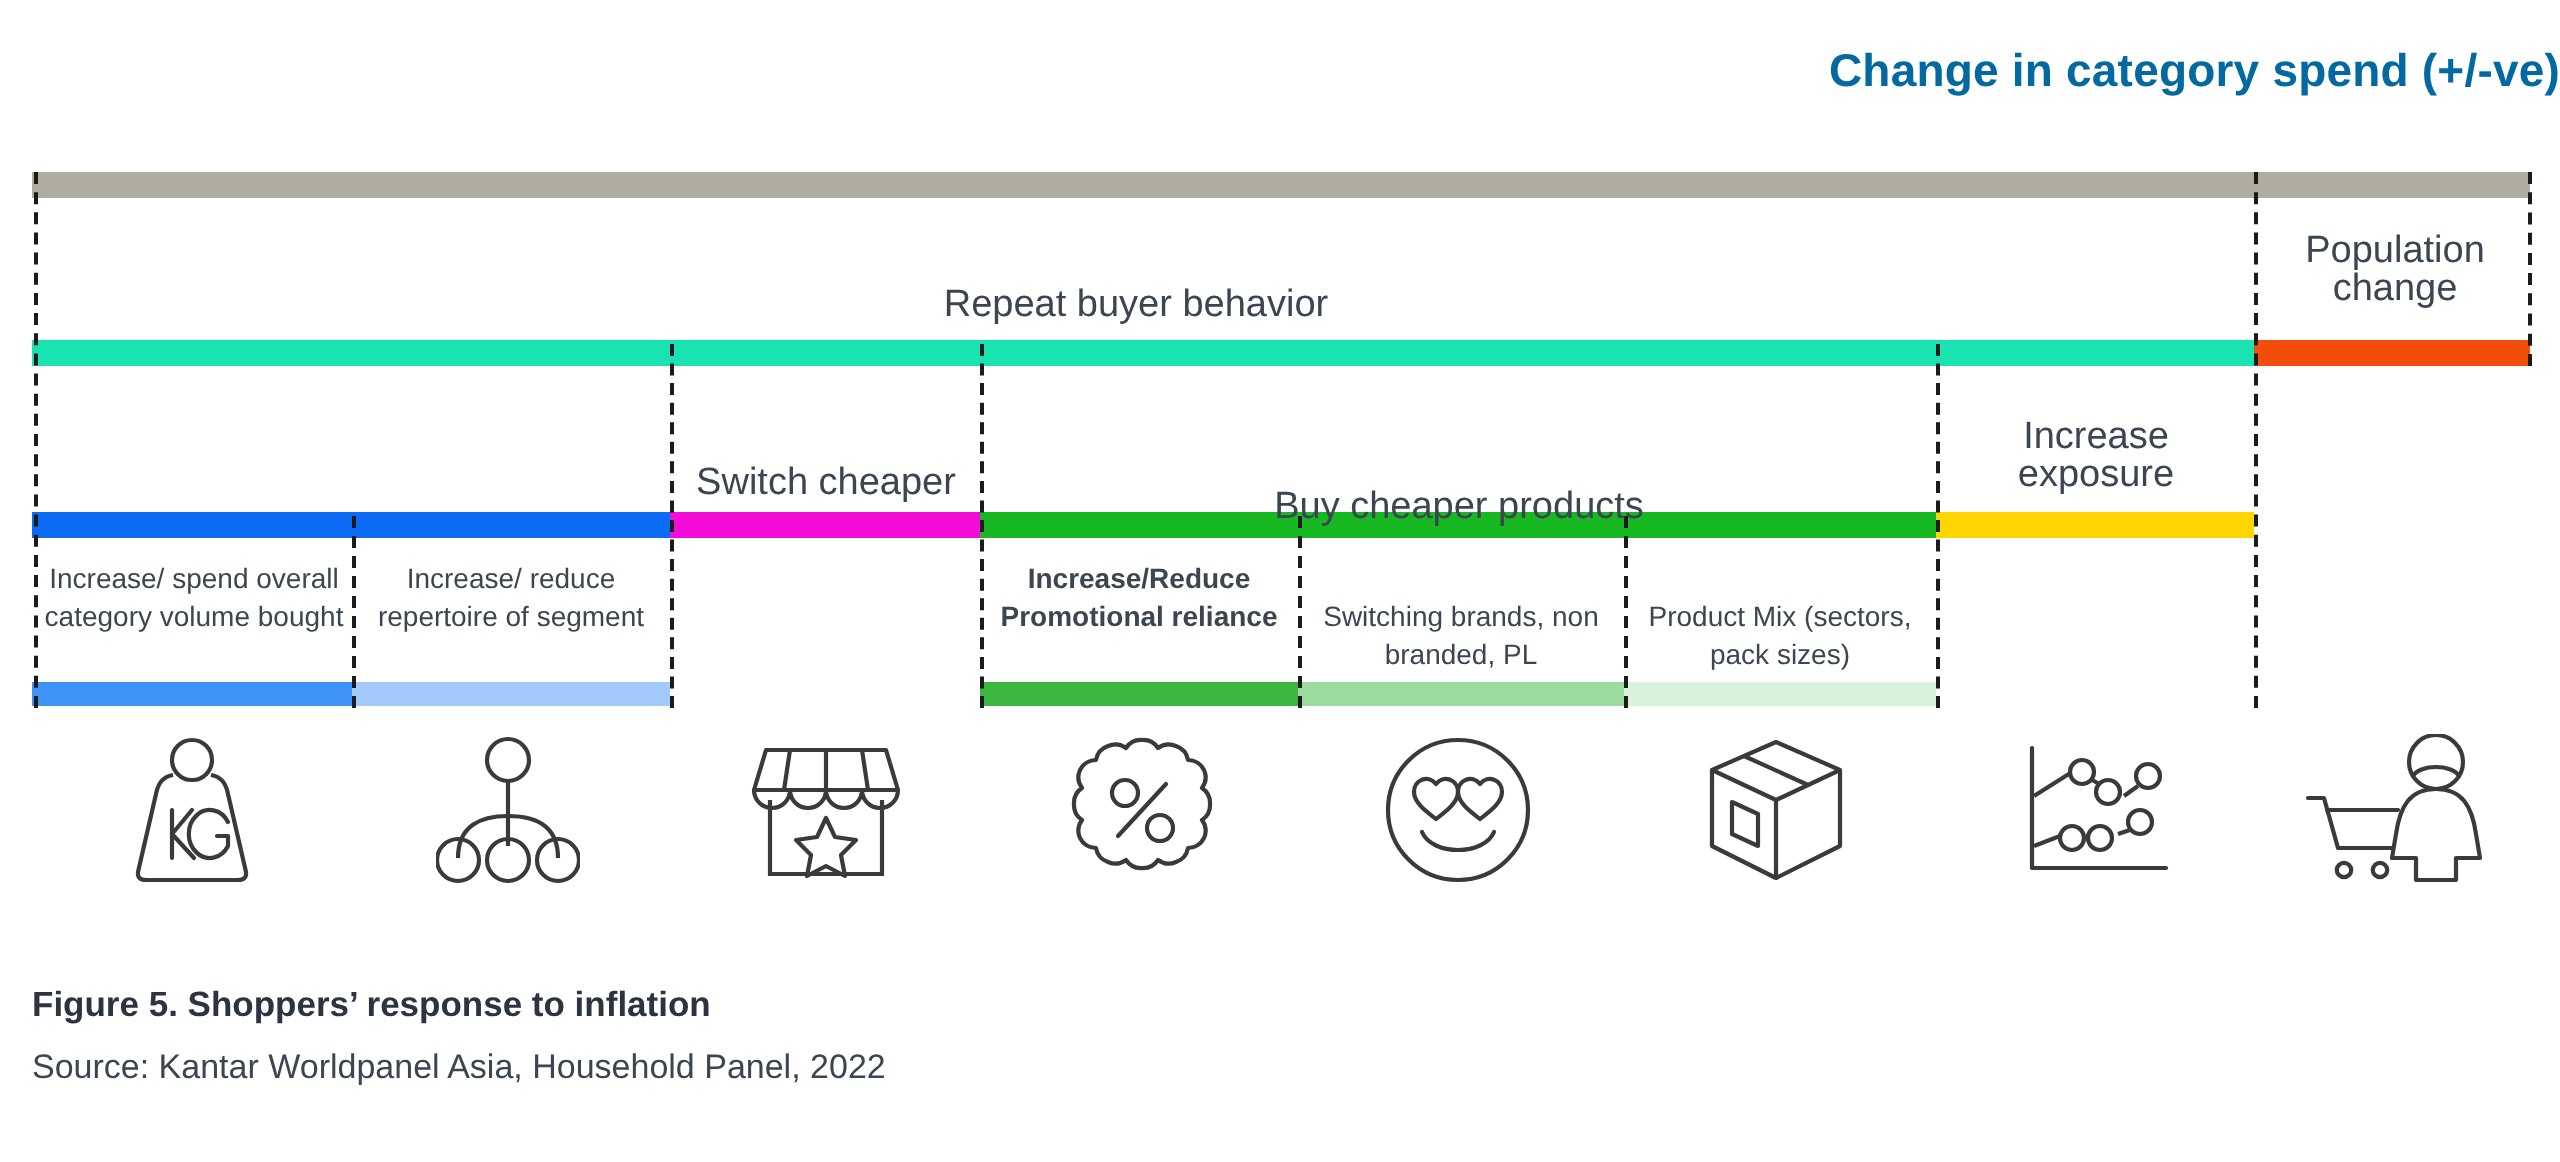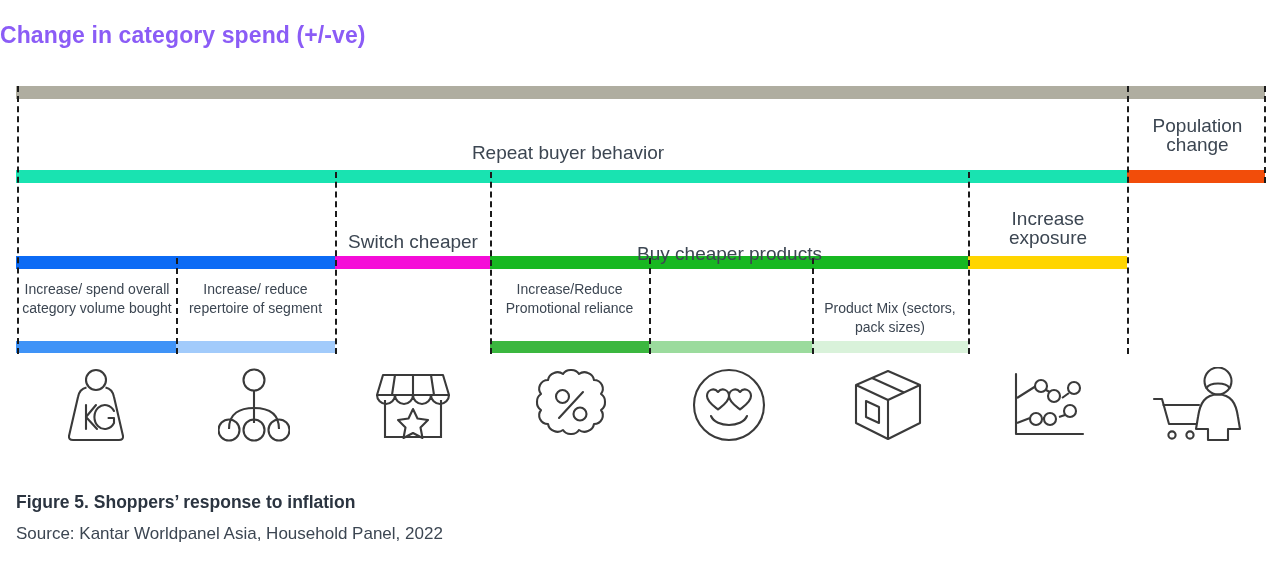--- a/index.html
+++ b/index.html
@@ -20,24 +20,24 @@
     width: 1280px;
     height: 581px;
   }
 
   
   .chart-title {
     position: absolute;
     left: 0;
     top: 22px;
     width: 1280px;
-    text-align: left;
+    text-align: right;
     font-size: 23px;
     font-weight: bold;
-    color: #8b5cf6;
+    color: #0369a1;
     letter-spacing: .1px;
   }
 
   
   .bar {
     position: absolute;
     height: 13px;
     border-radius: 0;
   }
   .bar.thin { height: 12px; }
@@ -132,21 +132,22 @@
   <div class="lbl" style="left:1131px; top:116px; width:133px;">
     <span>Population change</span>
   </div>
 
   <div class="lbl" style="left:337px; top:232px; width:152px;">Switch cheaper</div>
   <div class="lbl" style="left:492px; top:231px; width:475px;margin-top:13px;">Buy cheaper products</div>
   <div class="lbl" style="left:970px; top:209px; width:156px;">Increase exposure</div>
 
   <div class="lbl small" style="left:20px; top:280px; width:154px;">Increase/ spend overall category volume bought</div>
   <div class="lbl small" style="left:178px; top:280px; width:155px;">Increase/ reduce repertoire of segment</div>
-  <div class="lbl small" style="left:492px; top:280px; width:155px;">Increase/Reduce Promotional reliance</div>
+  <div class="lbl small" style="left:492px; top:280px; width:155px;font-weight:bold;">Increase/Reduce Promotional reliance</div>
+  <div class="lbl small" style="left:651px; top:299px; width:159px;">Switching brands, non branded, PL</div>
   <div class="lbl small" style="left:810px; top:299px; width:160px;">Product Mix (sectors, pack sizes)</div>
 
   <div class="icon-cell" style="left:36px;">
     <svg width="68" height="76" viewBox="0 0 68 76" fill="none" stroke="#3a3a3a" stroke-width="2.1">
       <circle cx="34" cy="13" r="10"></circle>
       <path d="M24.5 20.5 C19 21.5 17 25 16 30 L7 69 Q6.5 73 11 73 L57 73 Q61.5 73 61 69 L52 30 C51 25 49 21.5 43.5 20.5" stroke-linejoin="round"></path>
       <path d="M24 38 L24 62" stroke-linecap="round"></path>
       <path d="M34 38 L24 50 L35 62" stroke-linecap="round" stroke-linejoin="round"></path>
       <path d="M52 44 A10.5 12 0 1 0 52 56 L52 51 L46.5 51" stroke-linecap="round" stroke-linejoin="round"></path>
     </svg>

